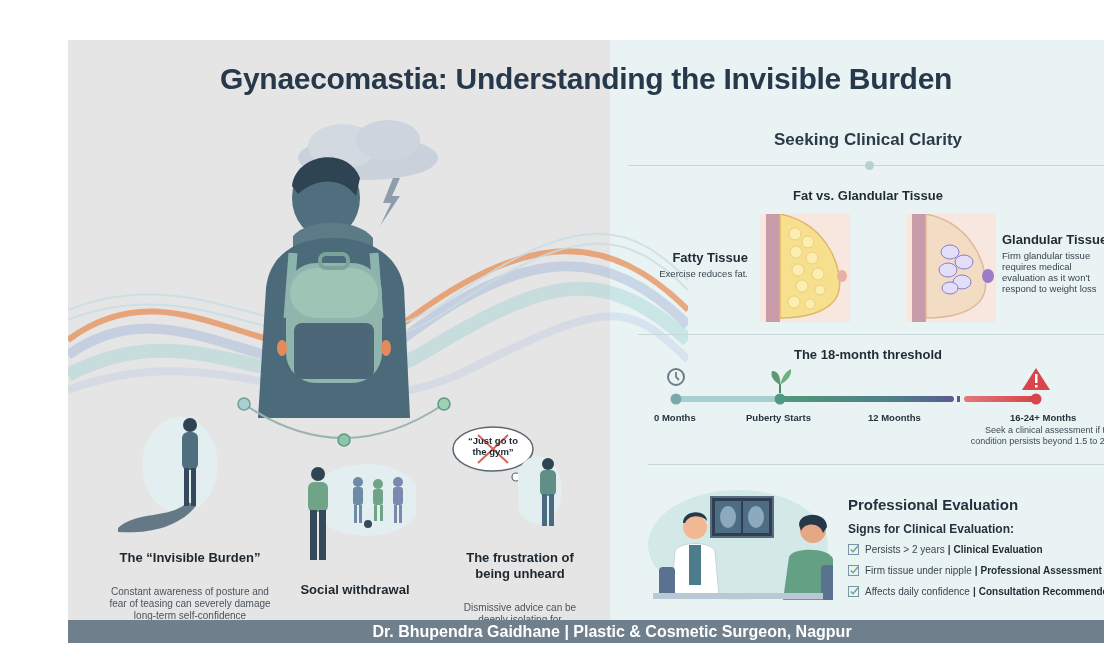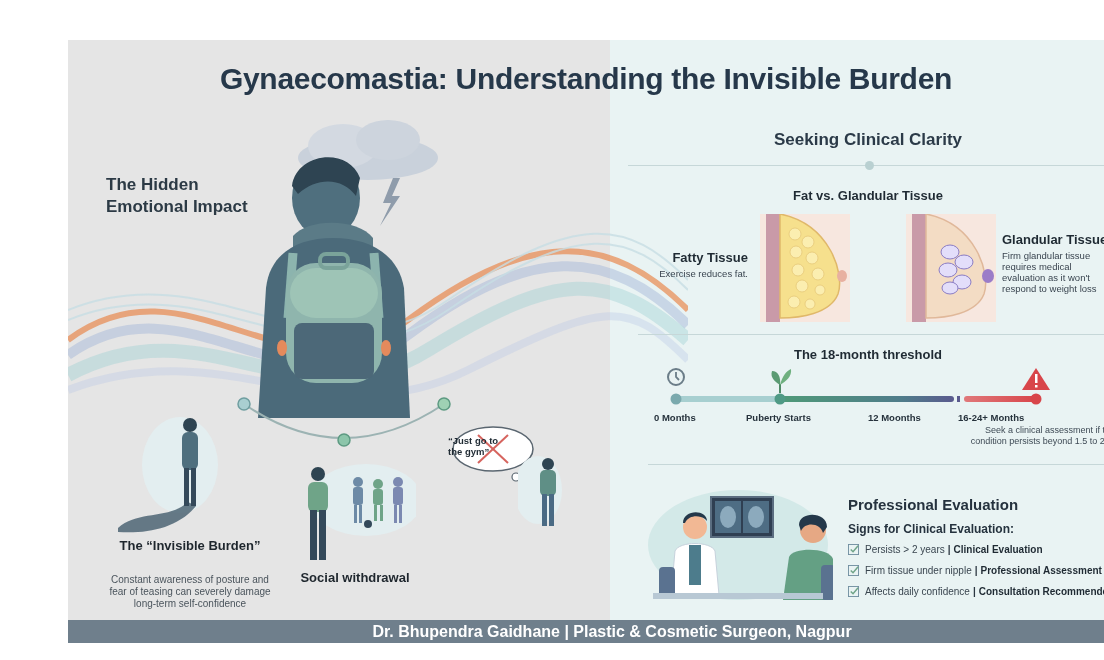--- a/index.html
+++ b/index.html
@@ -4,21 +4,21 @@
 <style>
   html, body { margin:0; padding:0; }
   body { width:1104px; height:660px; background:#ffffff; position:relative; overflow:hidden;
          font-family:"Liberation Sans", "DejaVu Sans", sans-serif; color:#1f2a33; }
   .canvas { position:absolute; left:68px; top:40px; width:1036px; height:603px; background:#e5e5e5; overflow:hidden; }
   .right-panel { position:absolute; left:542px; top:0; width:494px; height:580px; background:#e9f3f3; }
   .title { position:absolute; left:0; top:22px; width:1036px; text-align:center; font-weight:700;
            font-size:30px; color:#26384a; letter-spacing:-0.3px; }
   .abs { position:absolute; }
   .h-left { left:38px; top:134px; font-size:17px; font-weight:700; color:#2c3a45; line-height:22px; width:200px; }
-  .card-title { font-weight:700; font-size:13px; color:#1e262d; text-align:center; line-height:16px; }
+  .card-title { font-weight:700; font-size:13px; color:#1e262d; text-align:center; line-height:16px;margin-top:12px; }
   .card-desc { font-size:10px; color:#4a545c; text-align:center; line-height:12px; margin-top:20px; }
   .sec-title { font-weight:700; font-size:17px; color:#2b3a48; text-align:center; }
   .sub-title { font-weight:700; font-size:13px; color:#1f2a33; text-align:center; }
   .tissue-label { font-weight:700; font-size:13px; color:#1f2a33; }
   .tissue-desc { font-size:9.5px; color:#3a4550; line-height:11px; margin-top:3px; }
   .tl-label { font-size:9.5px; font-weight:700; color:#26323c; white-space:nowrap; }
   .tl-note { font-size:9px; color:#3e4a55; text-align:center; line-height:11px; white-space:nowrap; }
   .pe-title { font-size:15px; font-weight:700; color:#25323e; }
   .pe-sub { font-size:12px; font-weight:700; color:#25323e; }
   .pe-row { display:flex; align-items:center; font-size:10px; color:#3a4650; white-space:nowrap; height:14px; }
@@ -40,24 +40,20 @@
     <path d="M0 150 C120 60, 220 220, 340 130 S540 40, 620 120" fill="none" stroke="#e8894f" stroke-width="6" opacity="0.7"></path>
     <path d="M0 165 C120 80, 220 235, 340 145 S540 55, 620 135" fill="none" stroke="#9fb4d6" stroke-width="10" opacity="0.45"></path>
     <path d="M0 185 C140 110, 230 240, 360 160 S540 80, 620 150" fill="none" stroke="#9ccfd3" stroke-width="14" opacity="0.4"></path>
     <path d="M0 120 C150 60, 250 200, 380 110 S560 30, 620 90" fill="none" stroke="#c7dde3" stroke-width="2" opacity="0.8"></path>
     <path d="M0 130 C150 70, 250 210, 380 120 S560 40, 620 100" fill="none" stroke="#c7dde3" stroke-width="2" opacity="0.8"></path>
     <path d="M0 200 C160 140, 260 250, 400 180 S560 110, 620 170" fill="none" stroke="#b7c7e6" stroke-width="8" opacity="0.35"></path>
   </svg>
 
   <div class="title">Gynaecomastia: Understanding the Invisible Burden</div>
 
-  <div class="abs h-left">
-    <div>The Hidden</div>
-    <div>Emotional Impact</div>
-  </div>
 
   <svg class="abs" style="left:180px;top:78px" width="240" height="300">
 
     <ellipse cx="120" cy="40" rx="70" ry="22" fill="#c9d1db"></ellipse>
     <ellipse cx="95" cy="28" rx="35" ry="22" fill="#d3d9e1"></ellipse>
     <ellipse cx="140" cy="22" rx="32" ry="20" fill="#cdd4dd"></ellipse>
     <polygon points="145,60 135,85 143,85 132,108 152,78 144,78 152,60" fill="#8f9cab"></polygon>
 
     <ellipse cx="78" cy="80" rx="34" ry="40" fill="#4f6f7e"></ellipse>
     <path d="M44 68 C48 35, 100 28, 112 60 L108 78 C95 60, 70 58, 50 76 Z" fill="#2e4452"></path>
@@ -122,21 +118,21 @@
   </svg>
 
   <div class="abs" style="left:380px;top:385px;width:90px;height:50px;">
     <svg width="90" height="60" class="abs" style="left:0;top:0">
       <ellipse cx="45" cy="24" rx="40" ry="22" fill="#ffffff" stroke="#5a6670" stroke-width="1.5"></ellipse>
       <circle cx="68" cy="52" r="4" fill="#ffffff" stroke="#5a6670" stroke-width="1.2"></circle>
       <circle cx="78" cy="58" r="2.5" fill="#ffffff" stroke="#5a6670" stroke-width="1.2"></circle>
       <line x1="30" y1="10" x2="60" y2="38" stroke="#d6645e" stroke-width="2"></line>
       <line x1="60" y1="10" x2="30" y2="38" stroke="#d6645e" stroke-width="2"></line>
     </svg>
-    <div class="abs" style="left:0;top:10px;width:90px;font-size:9.5px;font-weight:700;line-height:11px;color:#1f2a33;">
+    <div class="abs" style="left:0;top:10px;width:90px;text-align:center;font-size:9.5px;font-weight:700;line-height:11px;color:#1f2a33;">
       <div>“Just go to</div>
       <div>the gym”</div>
     </div>
   </div>
   <svg class="abs" style="left:450px;top:410px" width="50" height="80">
     <ellipse cx="20" cy="40" rx="24" ry="34" fill="#e3eef0"></ellipse>
     <circle cx="30" cy="14" r="6" fill="#2e4452"></circle>
     <rect x="22" y="20" width="16" height="26" rx="5" fill="#5f8f86"></rect>
     <rect x="24" y="44" width="5" height="32" fill="#4a6a84"></rect>
     <rect x="31" y="44" width="5" height="32" fill="#4a6a84"></rect>
@@ -150,20 +146,31 @@
       <div>Constant awareness of posture and</div>
       <div>fear of teasing can severely damage</div>
       <div>long-term self-confidence</div>
     </div>
   </div>
 
   <div class="abs" style="left:212px;top:530px;width:150px;">
     <div class="card-title">Social withdrawal</div>
   </div>
 
+  <div class="abs" style="left:372px;top:498px;width:160px;">
+    <div class="card-title">
+      <div>The frustration of</div>
+      <div>being unheard</div>
+    </div>
+    <div class="card-desc">
+      <div>Dismissive advice can be</div>
+      <div>deeply isolating for</div>
+      <div>teenagers</div>
+    </div>
+  </div>
 
   <div class="abs sec-title" style="left:680px;top:90px;width:240px;">Seeking Clinical Clarity</div>
   <div class="divider" style="left:560px;top:125px;width:476px;"></div>
   <div class="abs" style="left:797px;top:121px;width:9px;height:9px;border-radius:50%;background:#b9d0d1;"></div>
 
   <div class="abs sub-title" style="left:690px;top:148px;width:220px;">Fat vs. Glandular Tissue</div>
 
   <div class="abs" style="left:560px;top:210px;width:120px;text-align:right;">
     <div class="tissue-label">Fatty Tissue</div>
     <div class="tissue-desc">Exercise reduces fat.</div>
@@ -250,21 +257,21 @@
     </g>
   </svg>
   <svg class="abs" style="left:700px;top:327px" width="24" height="20">
     <path d="M12 18 C6 14, 2 10, 4 4 C10 4, 13 10, 12 18 Z" fill="#5b9b73"></path>
     <path d="M12 18 C14 10, 18 4, 23 2 C24 10, 18 14, 12 18 Z" fill="#6fb07f"></path>
   </svg>
 
   <div class="abs tl-label" style="left:586px;top:372px;">0 Months</div>
   <div class="abs tl-label" style="left:678px;top:372px;">Puberty Starts</div>
   <div class="abs tl-label" style="left:800px;top:372px;">12 Moonths</div>
-  <div class="abs tl-label" style="left:890px;top:372px;">16-24+ Months</div>
+  <div class="abs tl-label" style="left:942px;top:372px;">16-24+ Months</div>
   <div class="abs" style="left:882px;top:385px;width:200px;">
     <div class="tl-note">Seek a clinical assessment if the</div>
     <div class="tl-note">condition persists beyond 1.5 to 2 years</div>
   </div>
 
   <div class="divider" style="left:580px;top:424px;width:456px;"></div>
 
   <svg class="abs" style="left:575px;top:435px" width="190" height="140">
     <ellipse cx="95" cy="70" rx="90" ry="55" fill="#d3e9e8"></ellipse>
     <rect x="68" y="22" width="62" height="40" fill="#2f3f52" stroke="#5a6d80" stroke-width="2"></rect>

